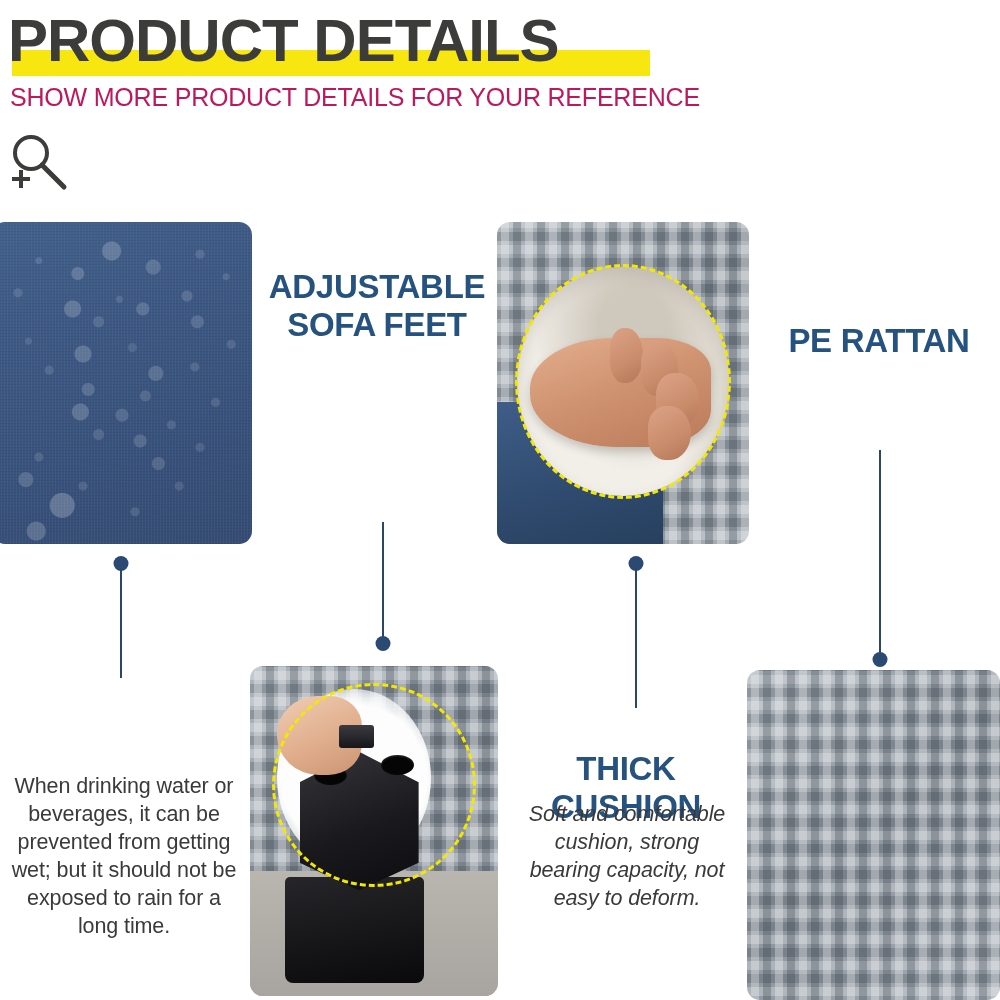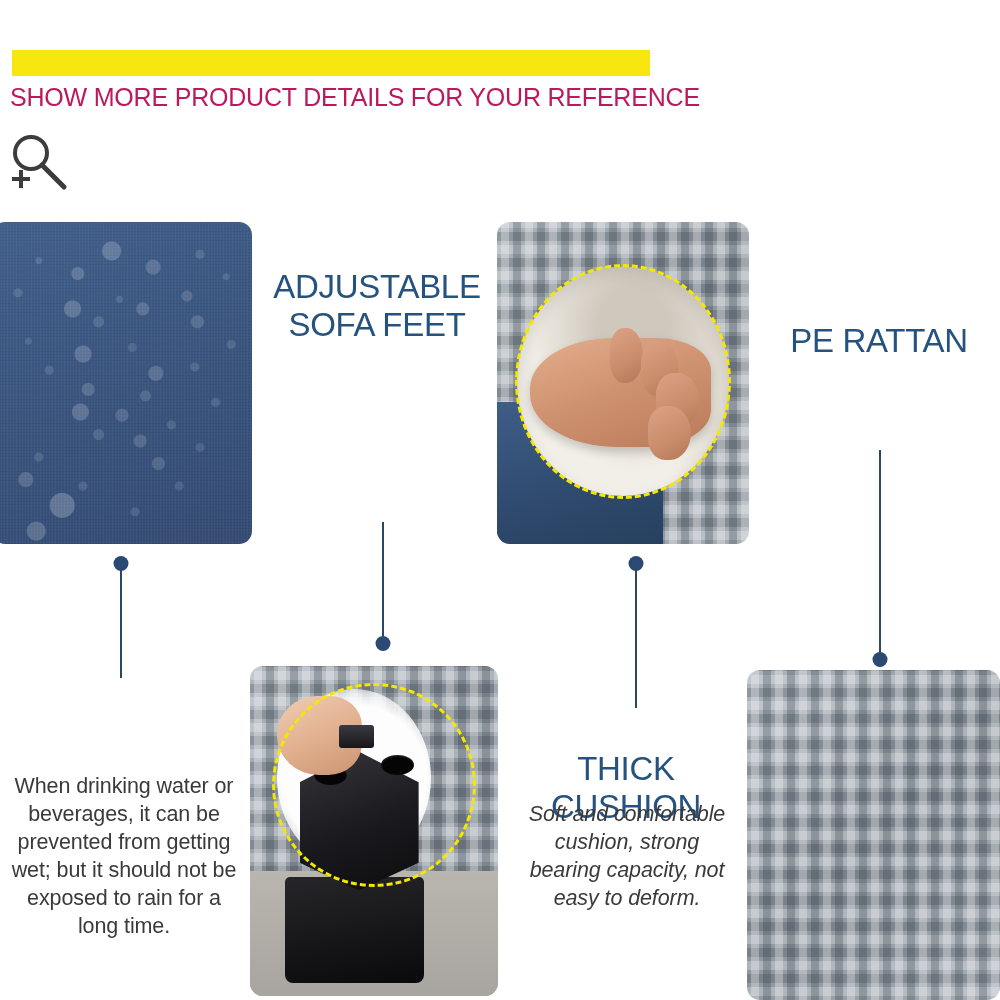--- a/index.html
+++ b/index.html
@@ -244,21 +244,21 @@
     left: 11%; top: 7%;
     width: 62%; height: 54%;
     border-radius: 50%;
     background: radial-gradient(circle, #fdfdfd 0 62%, rgba(253,253,253,.0) 100%);
   }
 
   
   .feature-heading {
     position: absolute;
     color: #26527f;
-    font-weight: 400;
+    font-weight: 700;
     font-size: 33px;
     line-height: 38px;
     text-align: center;
     letter-spacing: -0.3px;
   }
   .feature-body {
     position: absolute;
     color: #3a3a3a;
     font-weight: 400;
     font-size: 21.5px;
@@ -318,20 +318,21 @@
   #conn-rattan .connector-line { top: 0; height: 208px; }
   #conn-rattan .connector-dot  { top: 202px; }
 </style>
 </head>
 <body>
 
 <div id="stage">
 
   <div class="header-title-wrap">
     <div class="title-highlight"></div>
+    <div class="page-title">PRODUCT DETAILS</div>
   </div>
   <div class="page-subtitle">SHOW MORE PRODUCT DETAILS FOR YOUR REFERENCE</div>
 
   <div class="zoom-icon">
     <svg width="64" height="62" viewBox="0 0 64 62" fill="none">
       <circle cx="23" cy="21" r="16" stroke="#3c3c3b" stroke-width="4"></circle>
       <line x1="34" y1="33" x2="56" y2="55" stroke="#3c3c3b" stroke-width="5" stroke-linecap="round"></line>
       <line x1="4" y1="47" x2="22" y2="47" stroke="#3c3c3b" stroke-width="4"></line>
       <line x1="13" y1="38" x2="13" y2="56" stroke="#3c3c3b" stroke-width="4"></line>
     </svg>

